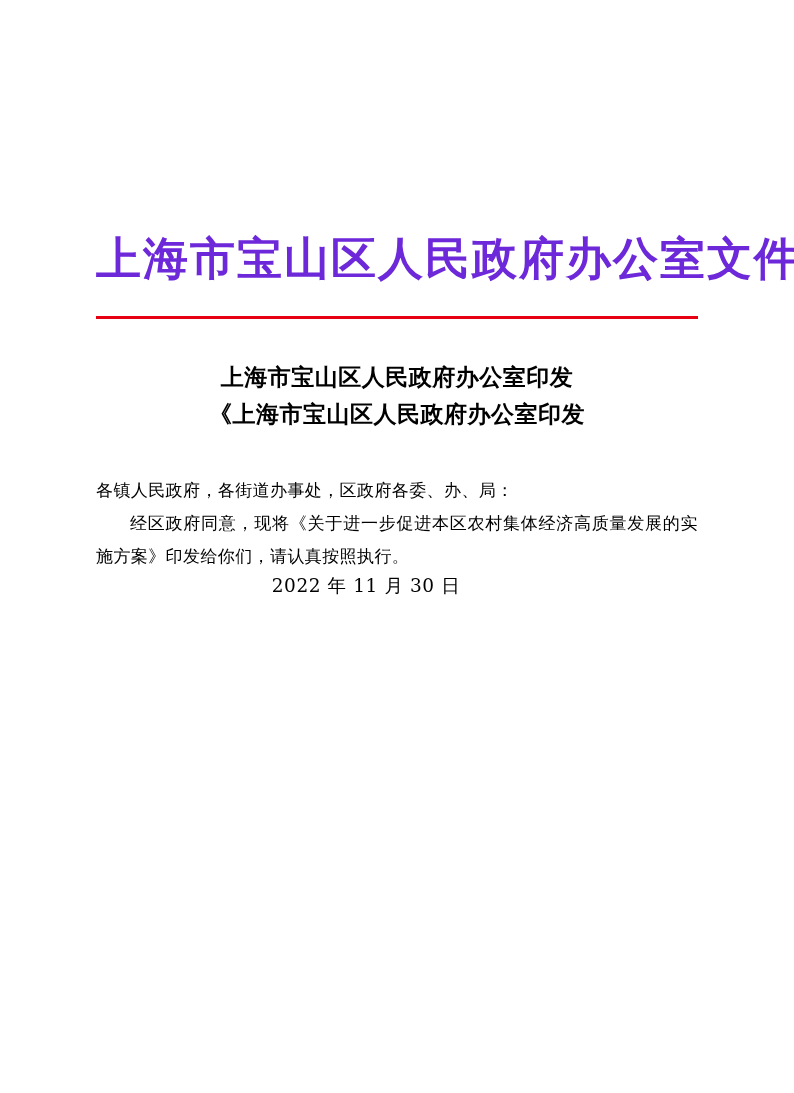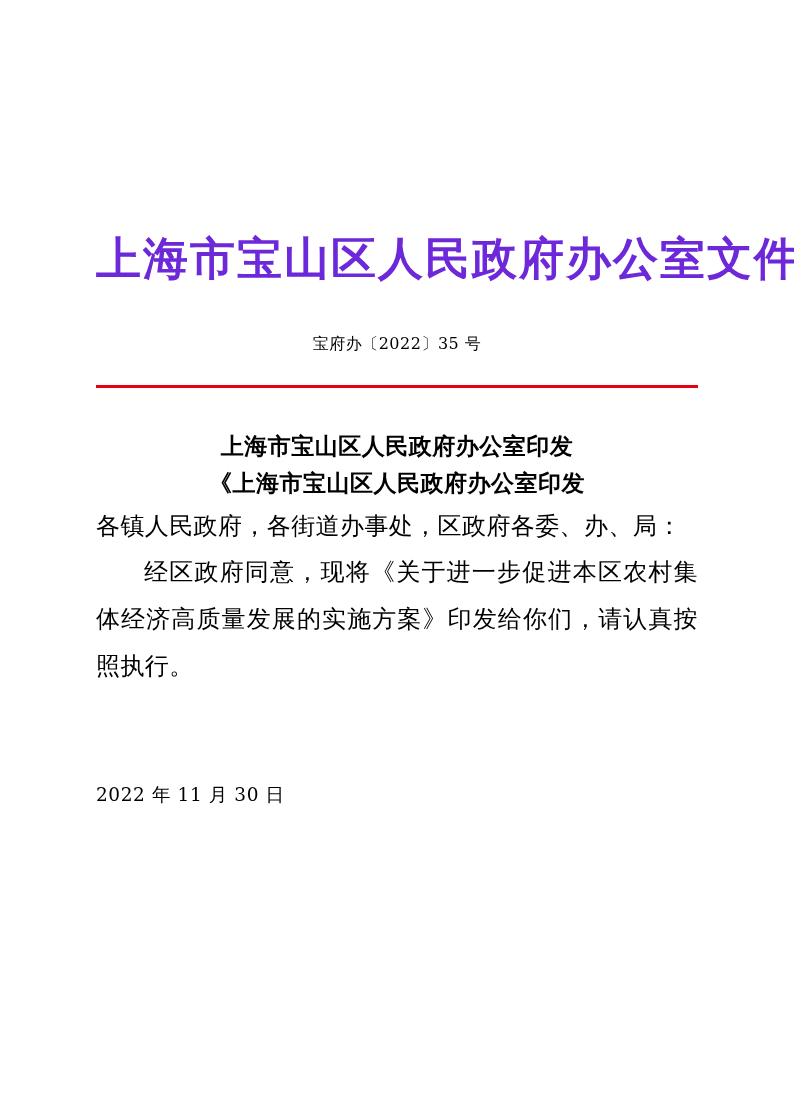--- a/index.html
+++ b/index.html
@@ -59,46 +59,45 @@
     font-weight: bold;
     font-size: 23px;
     line-height: 1.62;
     letter-spacing: 0.5px;
     color: #000;
   }
   .doc-title div { white-space: nowrap; }
 
   
   .body-block {
-    font-size: 24px;
+    margin-top: 40px;
+    font-size: 17px;
     line-height: 1.95;
     letter-spacing: 0.4px;
     text-align: justify;
   }
   .body-block p {
     margin: 0;
   }
   .indent2 { text-indent: 2em; }
 
   .sign-date {
-    margin-top: 92px;
-    text-align: left;
+    text-align: center;
     padding-right: 62px;
     font-size: 18.5px;
     letter-spacing: 0.6px;
   }
 </style>
 </head>
 <body>
 
 <div class="page">
 
   <div class="masthead">上海市宝山区人民政府办公室文件</div>
 
-  <div class="doc-number">宝府办〔2022〕35 号</div>
 
   <div class="red-rule"></div>
 
   <div class="doc-title">
     <div>上海市宝山区人民政府办公室印发</div>
     <div>《上海市宝山区人民政府办公室印发</div>
   </div>
 
   <div class="body-block">
     <p>各镇人民政府，各街道办事处，区政府各委、办、局：</p>

